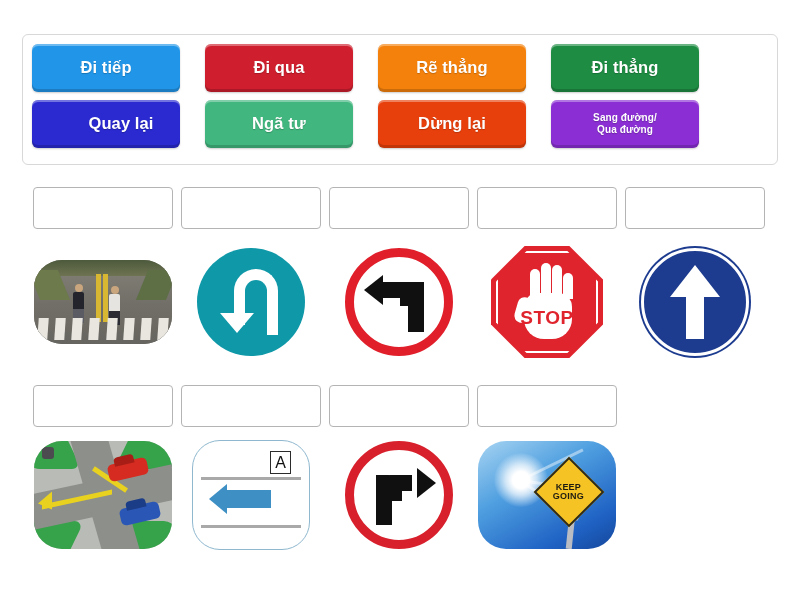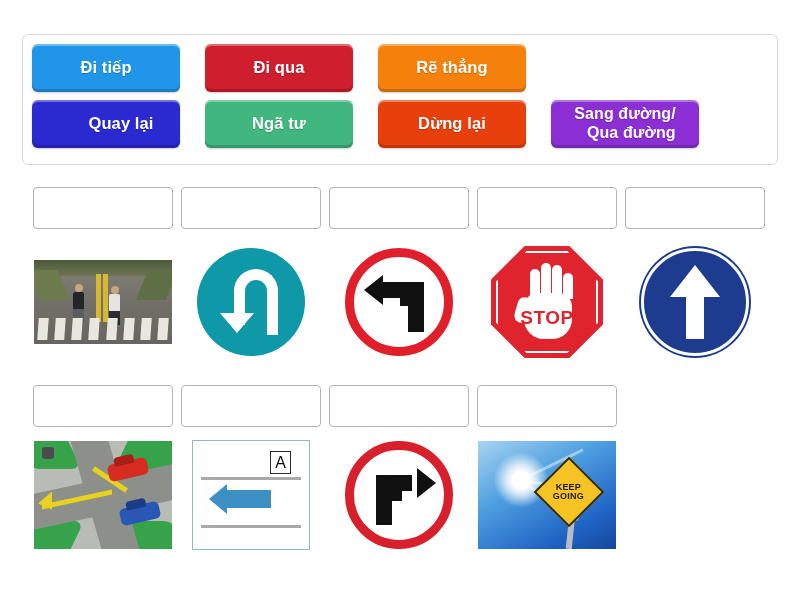--- a/index.html
+++ b/index.html
@@ -34,21 +34,21 @@
     line-height: 1.08;
     letter-spacing: .1px;
     padding: 2px 6px;
     position: relative;
     cursor: grab;
     text-shadow: 0 1px 1px rgba(0,0,0,.22);
     box-shadow: inset 0 2px 0 rgba(255,255,255,.34),
                 inset 0 -3px 0 rgba(0,0,0,.17),
                 0 1px 2px rgba(0,0,0,.20);
   }
-  .tile.two-line { font-size: 16px; line-height: 1.16; text-align: right; }
+  .tile.two-line { font-size: 10px; line-height: 1.16; }
   .tile .tl { display: block; }
 
   
   .zones { position: absolute; display: flex; gap: 8px; }
   .zone {
     height: 42px;
     background: #ffffff;
     border: 1px solid #b4b4b4;
     border-radius: 4px;
   }
@@ -59,21 +59,21 @@
   .items { position: absolute; display: flex; gap: 8px; }
   #items-row1 { left: 33px; top: 243px; }
   #items-row2 { left: 33px; top: 436px; }
   .item {
     height: 118px;
     display: flex; align-items: center; justify-content: center;
     position: relative;
   }
 
   
-  .art { position: relative; }
+  .art { position: relative; border-radius: 28px; }
 
   
   .crosswalk {
     width: 138px; height: 84px; overflow: hidden; position: relative;
     background: linear-gradient(#6c6a5e 0%, #78756a 16%, #8a8880 17%, #7c7a72 22%, #6e6c66 30%, #6a6862 100%);
   }
   .cw-grassL, .cw-grassR {
     position: absolute; top: 10px; height: 30px; width: 30px;
     background: #6d7a4c;
   }
@@ -333,20 +333,23 @@
   <div class="wordbank">
     <div class="bank-row">
       <div class="tile" style="background: rgb(33, 150, 232); width: 148px;">
         <span class="tl">Đi tiếp</span>
       </div>
       <div class="tile" style="background: rgb(207, 31, 46); width: 148px;">
         <span class="tl">Đi qua</span>
       </div>
       <div class="tile" style="background: rgb(244, 129, 12); width: 148px;">
         <span class="tl">Rẽ thẳng</span>
+      </div>
+      <div class="tile" style="background: rgb(30, 141, 67); width: 148px;">
+        <span class="tl">Đi thẳng</span>
       </div>
     </div>
     <div class="bank-row">
       <div class="tile" style="background: rgb(42, 42, 208); width: 148px; padding-left: 36px;">
         <span class="tl">Quay lại</span>
       </div>
       <div class="tile" style="background: rgb(65, 183, 127); width: 148px;">
         <span class="tl">Ngã tư</span>
       </div>
       <div class="tile" style="background: rgb(232, 64, 12); width: 148px;">

